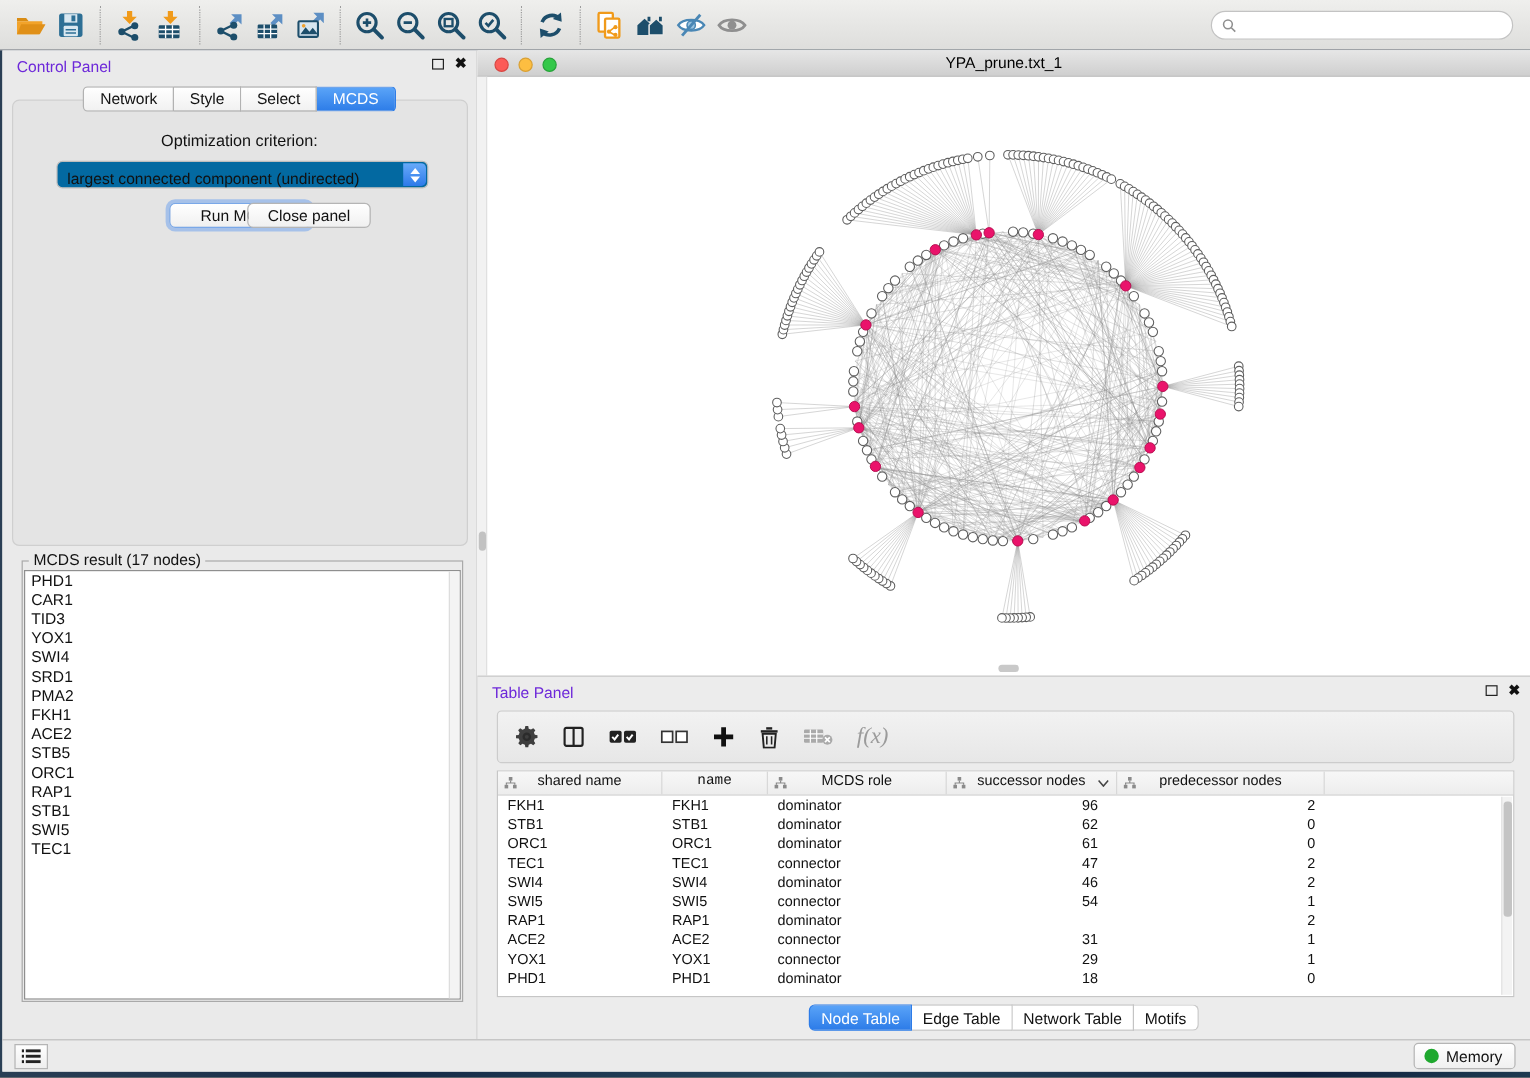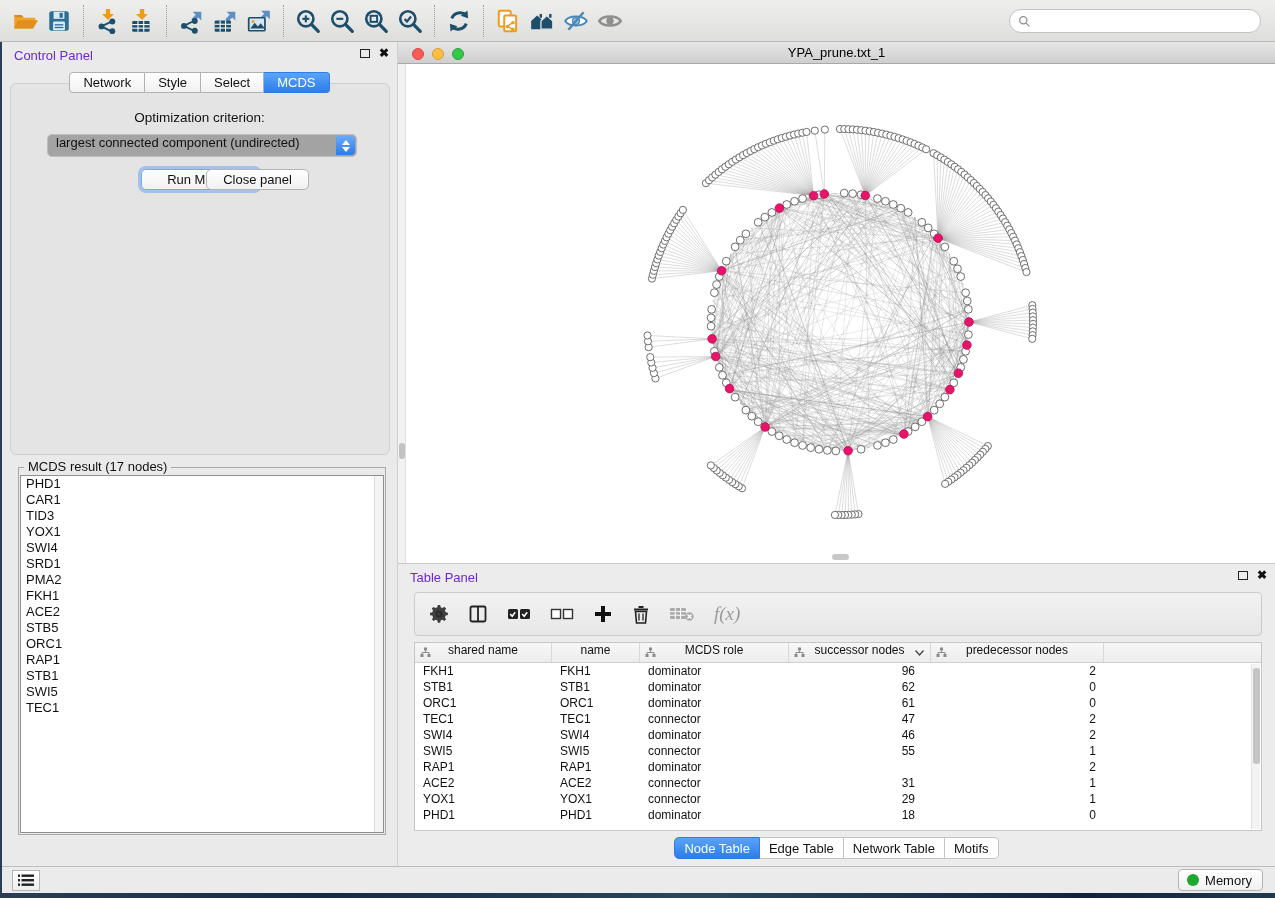--- a/index.html
+++ b/index.html
@@ -28,22 +28,22 @@
   .close-ic { font-size:12px; font-weight:bold; color:#111; line-height:10px; }
   #cp-tabs { position:absolute; left:0; top:30px; width:100%; display:flex; justify-content:center; z-index:2; }
   .cp-tab { height:21px; padding:0 13px; background:linear-gradient(#ffffff,#f1f1f1); border:1px solid #b2b2b2;
             border-left-width:0; font-size:13px; display:flex; align-items:center; color:#111; }
   .cp-tab:first-child { border-left-width:1px; border-radius:4px 0 0 4px; }
   .cp-tab:last-child { border-radius:0 4px 4px 0; }
   .cp-tab.active { background:linear-gradient(#5aa4f8,#2e7de8); border-color:#2e7de8; color:#fff; }
   #cp-box { position:absolute; left:8px; top:41px; width:380px; height:372px; background:#e4e4e4;
             border:1px solid #cfcfcf; border-radius:6px; }
   #opt-label { position:absolute; left:0; top:68px; width:100%; text-align:center; font-size:13.5px; color:#111; }
-  #criterion { position:absolute; left:45px; top:92px; width:310px; height:23px; background:#a3a3a3; border:1px solid #bdbdbd;
-               border-radius:5px; display:flex; align-items:flex-start; font-size:13px; color:#111; padding-left:8px; }
+  #criterion { position:absolute; left:45px; top:92px; width:310px; height:23px; background:#0369a1; border:1px solid #bdbdbd;
+               border-radius:5px; display:flex; align-items:flex-end; font-size:13px; color:#111; padding-left:8px; }
   #criterion .stepper { position:absolute; right:1px; top:1px; bottom:1px; width:19px; border-radius:0 4px 4px 0;
                background:linear-gradient(#68aaf9,#2d7ae9); display:flex; flex-direction:column; align-items:center; justify-content:center; gap:2px; }
   .tri-up { width:0;height:0;border-left:4px solid transparent;border-right:4px solid transparent;border-bottom:5px solid #fff; }
   .tri-dn { width:0;height:0;border-left:4px solid transparent;border-right:4px solid transparent;border-top:5px solid #fff; }
   .btn { position:absolute; top:127px; height:21px; background:linear-gradient(#ffffff,#f0f0f0); border:1px solid #b5b5b5;
          border-radius:5px; font-size:13px; color:#111; display:flex; align-items:center; justify-content:center; }
   #run-btn { left:93px; width:118px; border-color:#7aa8e8; box-shadow:0 0 0 3px rgba(90,150,240,.45);margin-left:46px; }
   #closep-btn { left:204px; width:103px; }
   #mcds-group { position:absolute; left:16px; top:425px; width:368px; height:368px; }
   #mcds-legend { position:absolute; left:6px; top:-8px; background:#eaeaea; padding:0 4px; font-size:13px; color:#111; z-index:2; }
@@ -1303,21 +1303,21 @@
               <svg class="tree-ic" width="11" height="11" viewBox="0 0 11 11">
                 <g fill="#8a8a8a">
                   <rect x="4" y="0.5" width="3" height="3"></rect>
                   <rect x="0.5" y="7" width="3" height="3"></rect>
                   <rect x="7.5" y="7" width="3" height="3"></rect>
                 </g>
                 <path d="M5.5 3.5v2M2 7V5.5h7V7" fill="none" stroke="#8a8a8a" stroke-width="1"></path>
               </svg>
               <span>shared name</span>
             </div>
-            <div class="th" style="width: 88px;">
+            <div class="th" style="width: 88px; font-family: Liberation Mono, monospace;">
               <span>name</span>
             </div>
             <div class="th" style="width: 149px;">
               <svg class="tree-ic" width="11" height="11" viewBox="0 0 11 11">
                 <g fill="#8a8a8a">
                   <rect x="4" y="0.5" width="3" height="3"></rect>
                   <rect x="0.5" y="7" width="3" height="3"></rect>
                   <rect x="7.5" y="7" width="3" height="3"></rect>
                 </g>
                 <path d="M5.5 3.5v2M2 7V5.5h7V7" fill="none" stroke="#8a8a8a" stroke-width="1"></path>
@@ -1384,21 +1384,21 @@
               <div class="td" style="width: 137px;">SWI4</div>
               <div class="td" style="width: 88px;">SWI4</div>
               <div class="td" style="width: 149px;">dominator</div>
               <div class="td num" style="width: 142px; padding-right: 16px;">46</div>
               <div class="td num" style="width: 173px; padding-right: 8px;">2</div>
             </div>
             <div class="tr">
               <div class="td" style="width: 137px;">SWI5</div>
               <div class="td" style="width: 88px;">SWI5</div>
               <div class="td" style="width: 149px;">connector</div>
-              <div class="td num" style="width: 142px; padding-right: 16px;">55</div>
+              <div class="td num" style="width: 142px; padding-right: 16px;">54</div>
               <div class="td num" style="width: 173px; padding-right: 8px;">1</div>
             </div>
             <div class="tr">
               <div class="td" style="width: 137px;">RAP1</div>
               <div class="td" style="width: 88px;">RAP1</div>
               <div class="td" style="width: 149px;">dominator</div>
               <div class="td num" style="width: 142px; padding-right: 16px; margin-top: 46px;">35</div>
               <div class="td num" style="width: 173px; padding-right: 8px;">2</div>
             </div>
             <div class="tr">

